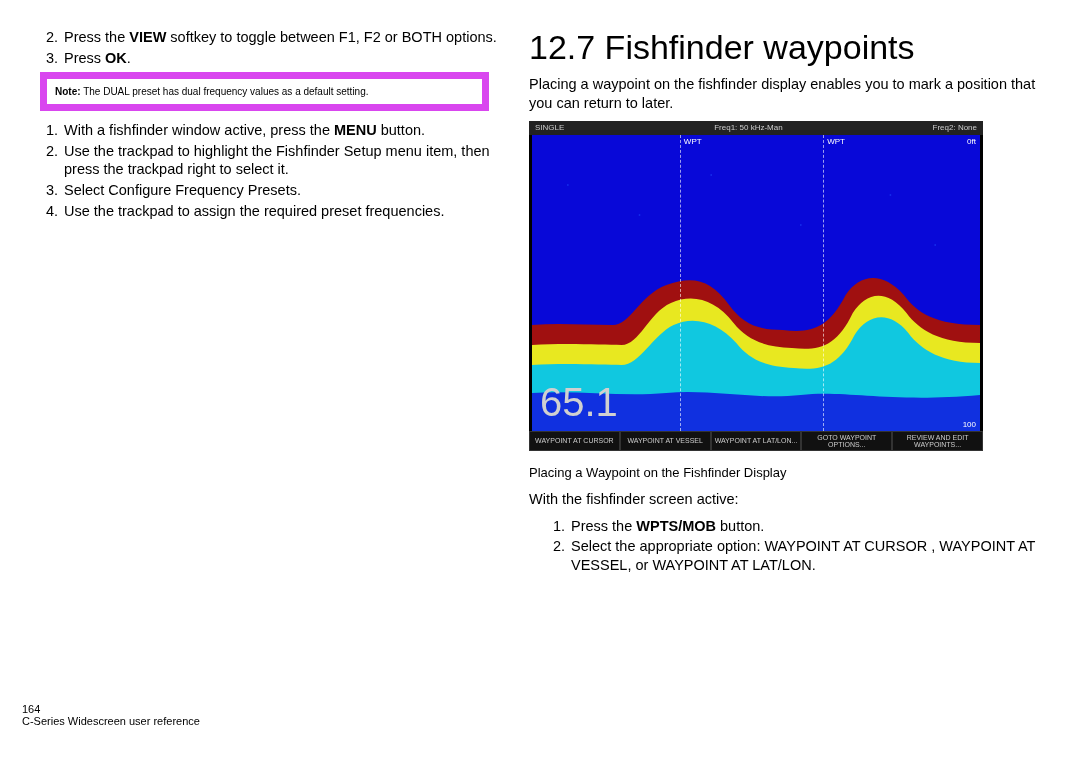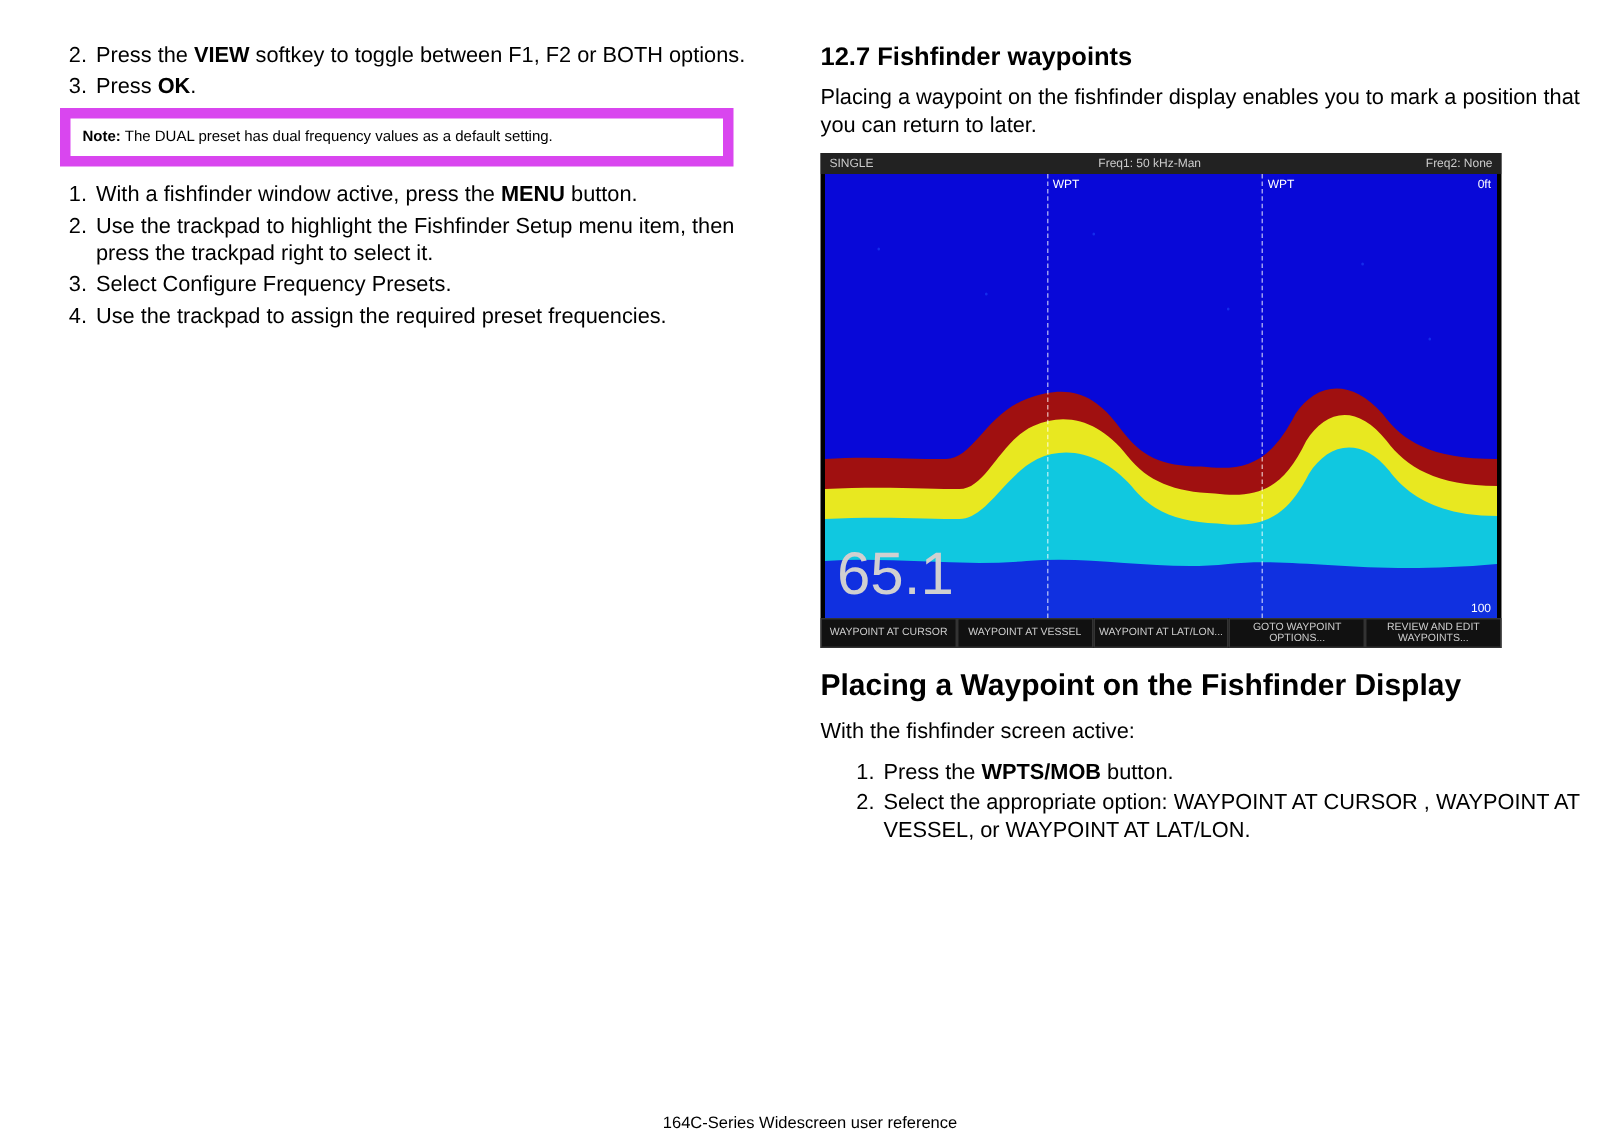--- a/index.html
+++ b/index.html
@@ -7,21 +7,21 @@
     font-family: Arial, Helvetica, sans-serif;
     background: #fff;
     width: 1080px;
     height: 761px;
     position: relative;
     color: #000;
   }
   .page {
     display: flex;
     padding: 28px 26px 10px 22px;
-    gap: 40px;
+    gap: 22px;
   }
   .col {
     flex: 1;
     min-width: 0;
   }
   .col-left { flex: 0 0 485px; }
   .col-right { flex: 1; }
   ol.steps {
     list-style: decimal;
     padding-left: 40px;
@@ -36,32 +36,32 @@
     margin: 14px 0 6px 18px;
   }
   .note-box {
     border: 7px solid #d946ef;
     margin: 4px 18px 10px 18px;
     padding: 6px 8px;
     font-size: 10px;
     line-height: 1.3;
   }
   h1.section-title {
-    font-size: 17px;
-    font-weight: bold;
+    font-size: 34px;
+    font-weight: normal;
     margin-bottom: 8px;
   }
   .para {
     font-size: 14.5px;
     line-height: 1.3;
     margin-bottom: 8px;
   }
   .subhead2 {
-    font-weight: bold;
-    font-size: 20px;
+    font-weight: normal;
+    font-size: 13px;
     margin: 14px 0 10px 0;
   }
   .ff-image {
     width: 454px;
     height: 330px;
     background: #000;
     position: relative;
     overflow: hidden;
     margin: 6px 0 6px 0;
   }
@@ -87,23 +87,23 @@
   .ff-wptline {
     position:absolute; top:0; bottom:0; width:0;
     border-left:1px dashed rgba(255,255,255,0.6);
   }
   .ff-depth {
     position:absolute; left:8px; bottom:6px;
     font-size:40px; color:#d0d0d0; font-weight:300;
     font-family: Arial, sans-serif;
   }
   .footer {
-    position:absolute; bottom:6px; left:22px; right:22px;
+    position:absolute; bottom:34px; left:22px; right:22px;
     display:flex; justify-content:center;
-    font-size:11px; color:#000;
+    font-size:11px; color:#000;flex-direction:column;
   }
   .ff-scale {
     position:absolute; right:4px; color:#fff; font-size:8px;
   }
   .wpt-label {
     position:absolute; top:2px; color:#fff; font-size:8px;
     transform: translateX(3px);
   }
 </style>
 </head>

